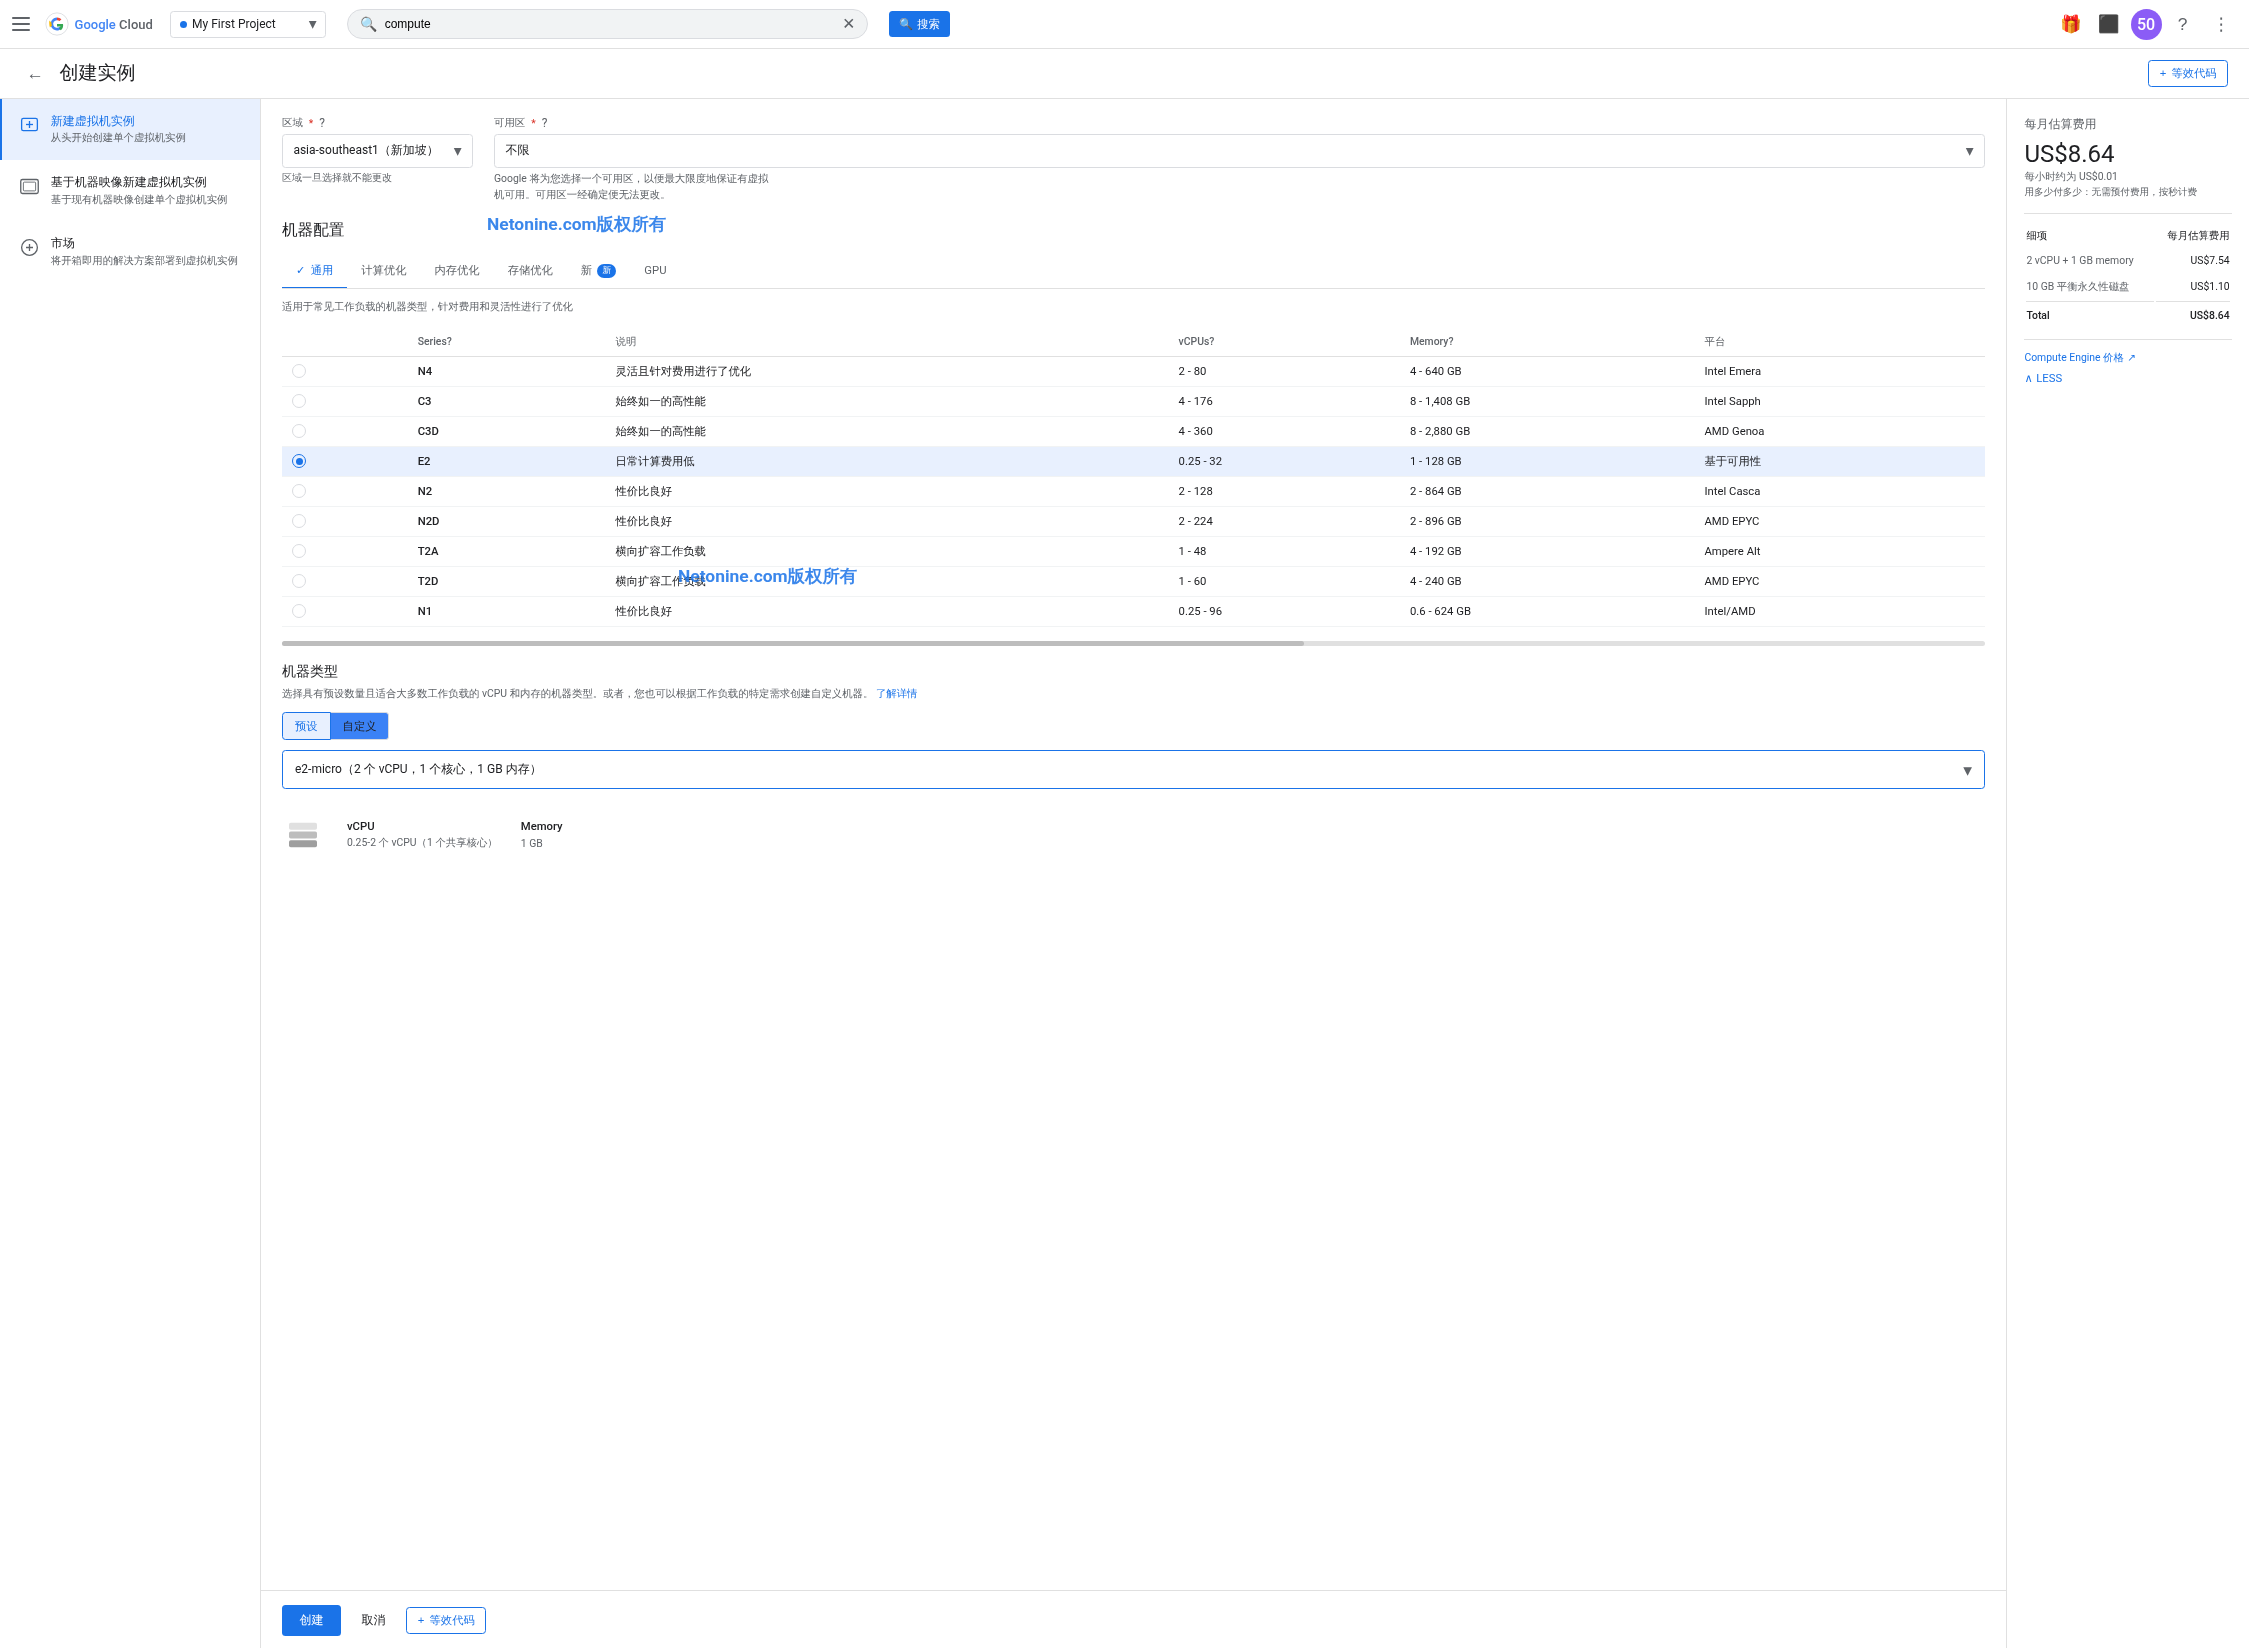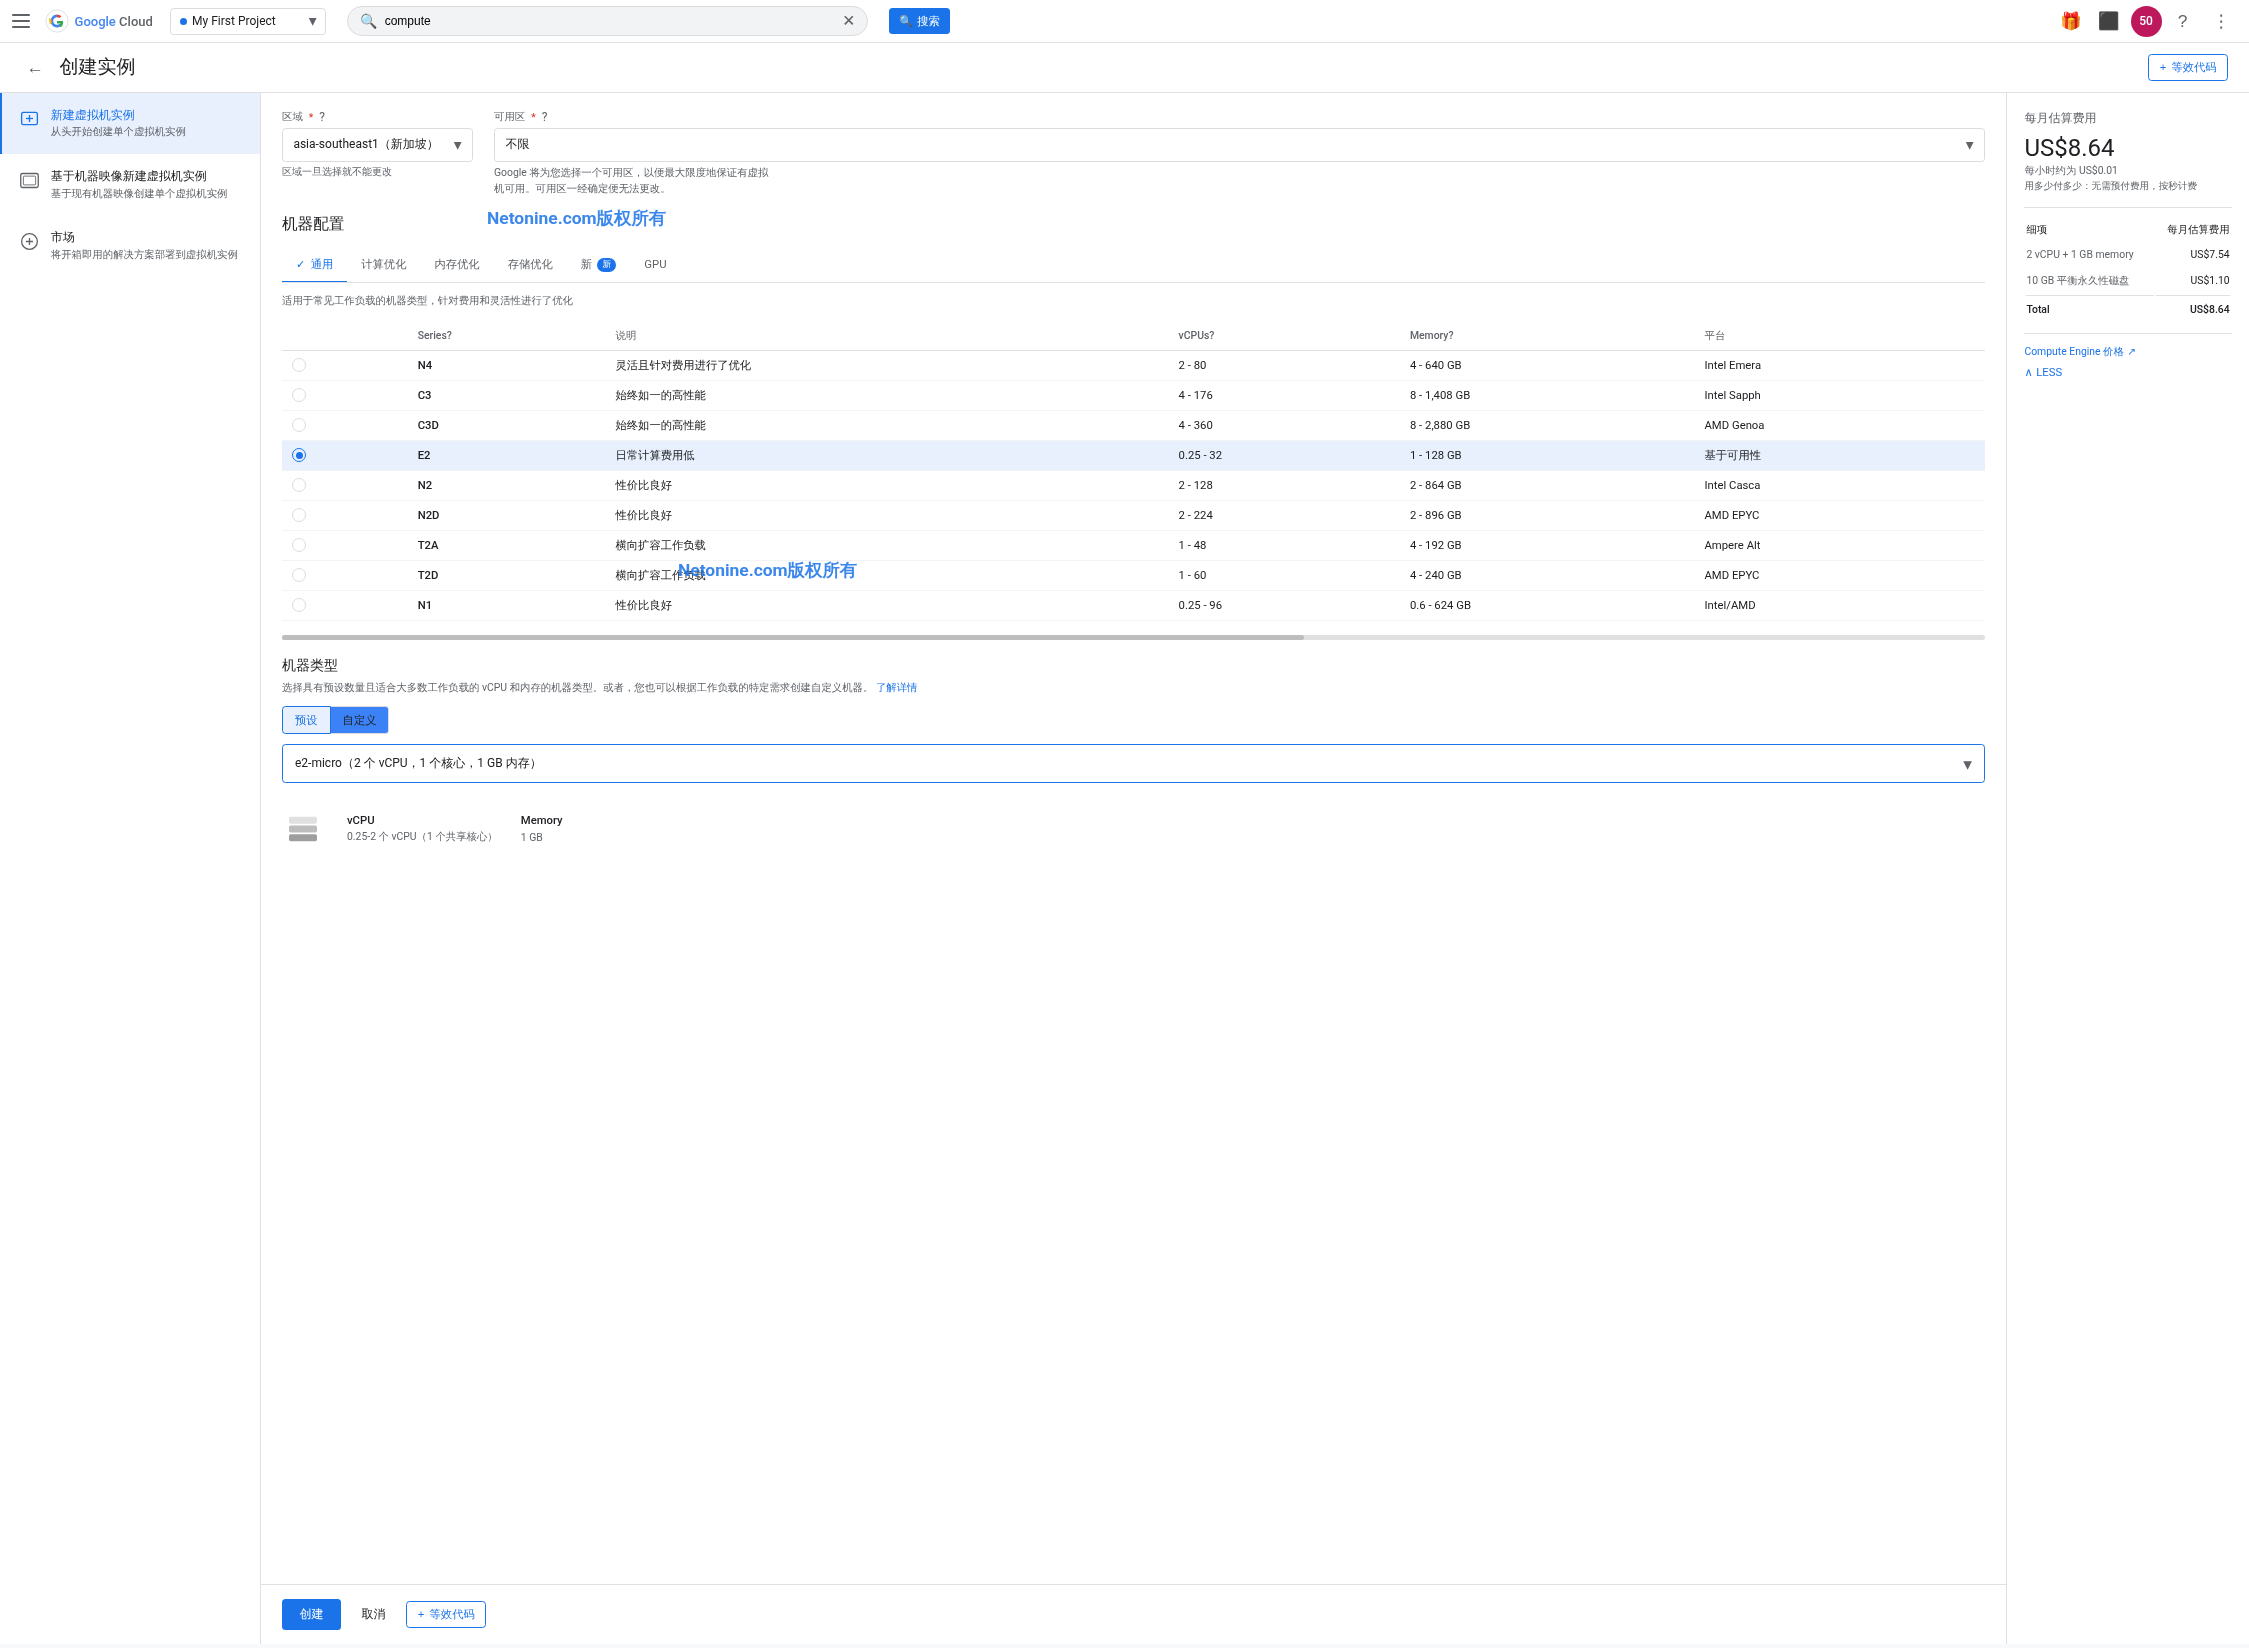--- a/index.html
+++ b/index.html
@@ -1,20 +1,20 @@
 <!DOCTYPE html>
 <html style="font-size:14px"><head>
   <meta charset="utf-8">
   <style>
     * { box-sizing: border-box; margin: 0; padding: 0; }
     body { font-family: 'Google Sans', Roboto, Arial, sans-serif; font-size: 11.3px; color: #202124; background: #f8f9fa; }
 
     
     .topnav {
-      display: flex; align-items: center; height: 43px;
+      display: flex; align-items: center; height: 49px;
       background: #fff; border-bottom: 0.9px solid #e0e0e0;
       padding: 0 10.4px; gap: 7px; position: sticky; top: 0; z-index: 100;
     }
     .topnav-hamburger { width: 21px; height: 21px; cursor: pointer; display: flex; flex-direction: column; justify-content: center; gap: 4.3px; padding: 1.7px; }
     .topnav-hamburger span { display: block; height: 1.7px; background: #5f6368; border-radius: 0.9px; }
     .google-cloud-logo { display: flex; align-items: center; gap: 5.2px; margin-left: 7px; }
     .logo-text { font-size: 13px; font-weight: 500; color: #5f6368; white-space: nowrap; }
     .logo-google { color: #4285f4; }
     .logo-cloud { color: #5f6368; }
     .project-selector {
@@ -35,23 +35,23 @@
     .search-input { border: none; background: transparent; outline: none; flex: 1; font-size: 12px; }
     .search-clear { color: #5f6368; cursor: pointer; font-size: 15.6px; }
     .search-btn {
       display: flex; align-items: center; gap: 3.5px;
       background: #1a73e8; color: #fff; border: none; border-radius: 3.5px;
       padding: 5.2px 10.4px; cursor: pointer; font-size: 11.3px; white-space: nowrap;
     }
     .topnav-actions { display: flex; align-items: center; gap: 3.5px; margin-left: auto; }
     .icon-btn { width: 35px; height: 35px; border-radius: 50%; border: none; background: transparent; cursor: pointer; display: flex; align-items: center; justify-content: center; color: #5f6368; font-size: 17.4px; }
     .notification-badge {
-      width: 31px; height: 31px; border-radius: 50%; background: #be185d;
+      width: 31px; height: 31px; border-radius: 50%; background: #8b5cf6;
       color: #fff; display: flex; align-items: center; justify-content: center;
-      font-size: 12px; font-weight: 500; cursor: pointer;
+      font-size: 16px; font-weight: 500; cursor: pointer;
     }
 
     
     .page-header {
       display: flex; align-items: center; justify-content: space-between;
       padding: 10.4px 21px; background: #fff; border-bottom: 0.9px solid #e0e0e0;
     }
     .page-header-left { display: flex; align-items: center; gap: 10.4px; }
     .back-btn { width: 28px; height: 28px; border-radius: 50%; border: none; background: transparent; cursor: pointer; display: flex; align-items: center; justify-content: center; font-size: 17.4px; color: #5f6368; }
     .page-title { font-size: 19px; font-weight: 400; color: #202124; }

